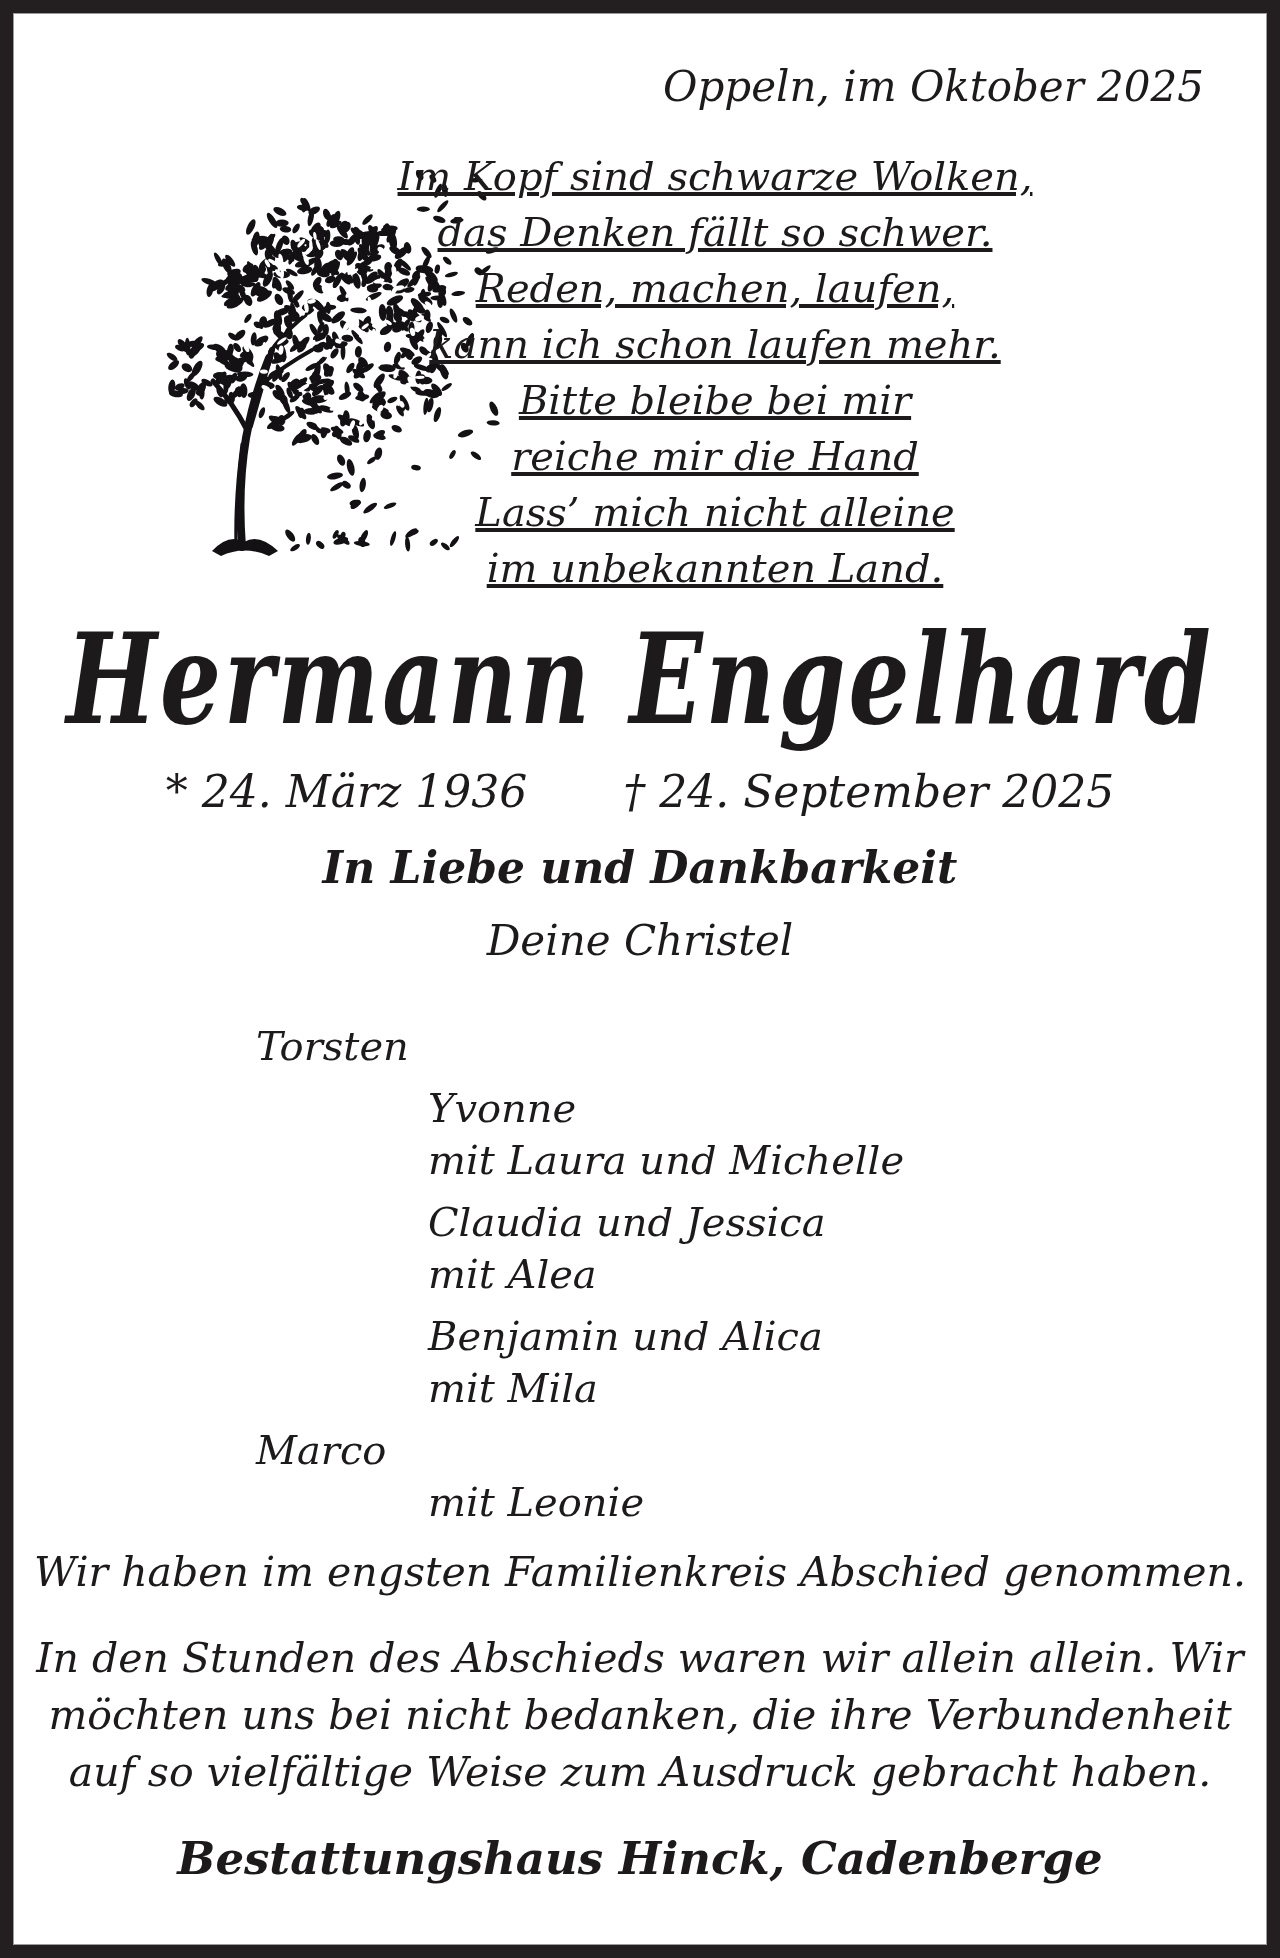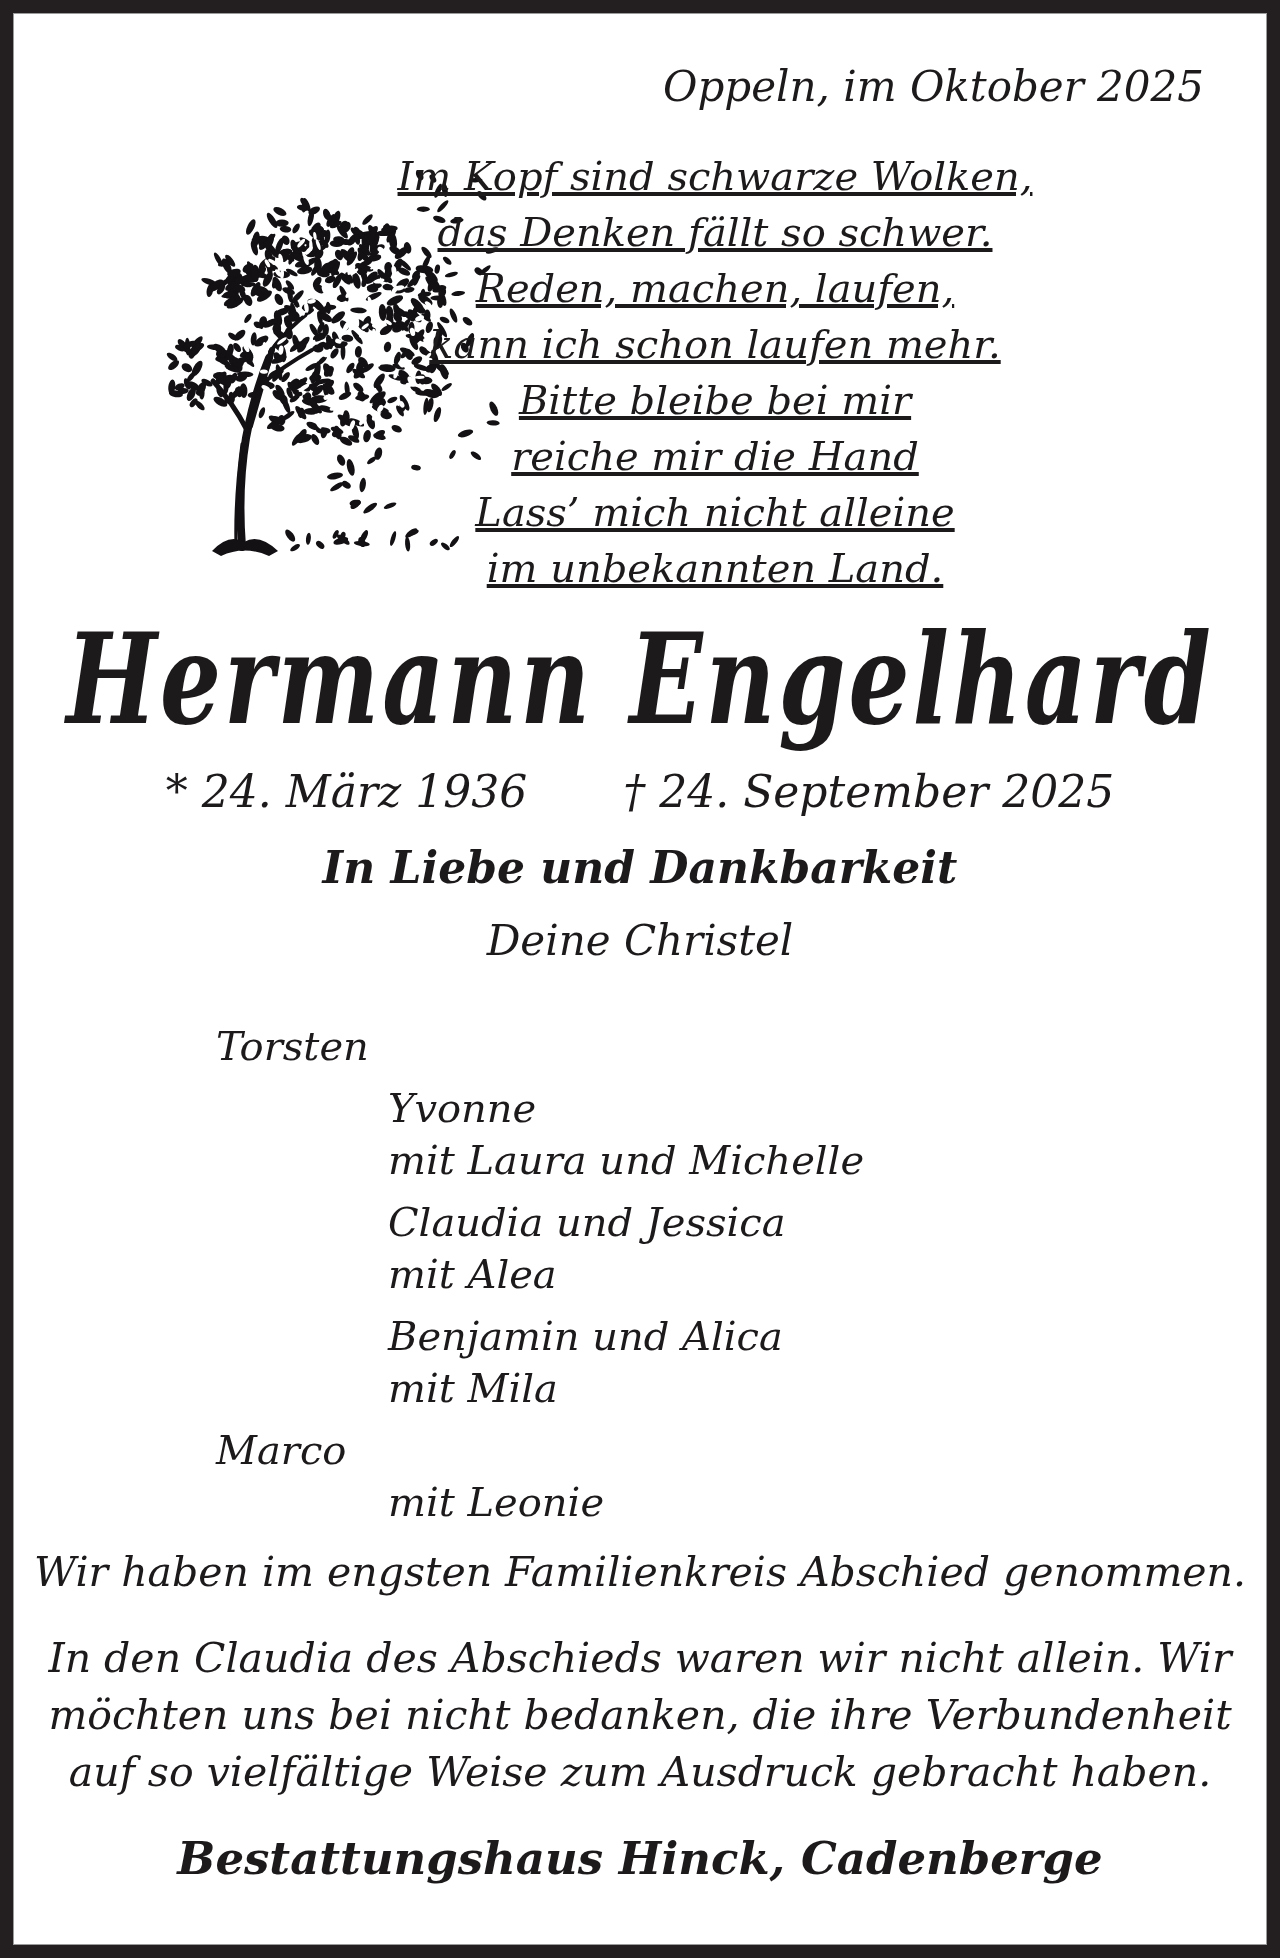--- a/index.html
+++ b/index.html
@@ -17,21 +17,21 @@
   .hairline{position:absolute;inset:13px;border:1px solid #9b9b9b;pointer-events:none;z-index:9;}
   .abs{position:absolute;white-space:nowrap;}
   .center{left:0;right:0;text-align:center;}
   .dateline{top:62px;right:76px;font-size:42px;}
   .tree{position:absolute;left:110px;top:130px;width:390px;height:450px;}
   .poem{top:148px;left:370px;width:690px;text-align:center;font-size:40px;line-height:56px;white-space:normal;text-decoration:underline;}
   .name{top:606px;font-size:96px;font-weight:bold;letter-spacing:3px;transform:scaleY(1.3);transform-origin:50% 0;}
   .dates{top:766px;left:0;right:0;display:flex;justify-content:center;gap:96px;font-size:44px;position:absolute;align-items:center;}
   .liebe{top:842px;font-size:44px;font-weight:bold;}
   .christel{top:916px;font-size:42px;}
-  .frow{position:absolute;font-size:40px;line-height:48px;white-space:nowrap;}
+  .frow{position:absolute;font-size:40px;line-height:48px;white-space:nowrap;margin-left:40px;}
   .ind1{left:216px;}
   .ind2{left:388px;}
   .r0{top:1022px}.r1{top:1084px}.r2{top:1136px}.r3{top:1198px}.r4{top:1250px}
   .r5{top:1312px}.r6{top:1364px}.r7{top:1426px}.r8{top:1478px}
   .farewell{top:1548px;font-size:41px;}
   .thanks{top:1630px;font-size:41px;line-height:57px;white-space:normal;}
   .footerline{top:1832px;font-size:45px;font-weight:bold;}
 </style>
 </head>
 <body>
@@ -728,19 +728,19 @@
   <div class="frow ind2 r3">Claudia und Jessica</div>
   <div class="frow ind2 r4">mit Alea</div>
   <div class="frow ind2 r5">Benjamin und Alica</div>
   <div class="frow ind2 r6">mit Mila</div>
   <div class="frow ind1 r7">Marco</div>
   <div class="frow ind2 r8">mit Leonie</div>
 
   <div class="abs center farewell">Wir haben im engsten Familienkreis Abschied genommen.</div>
 
   <div class="abs center thanks">
-    <div>In den Claudia des Abschieds waren wir nicht allein. Wir</div>
+    <div>In den Stunden des Abschieds waren wir allein allein. Wir</div>
     <div>möchten uns bei nicht bedanken, die ihre Verbundenheit</div>
     <div>auf so vielfältige Weise zum Ausdruck gebracht haben.</div>
   </div>
 
   <div class="abs center footerline">Bestattungshaus Hinck, Cadenberge</div>
 </div>
 
 </body></html>

